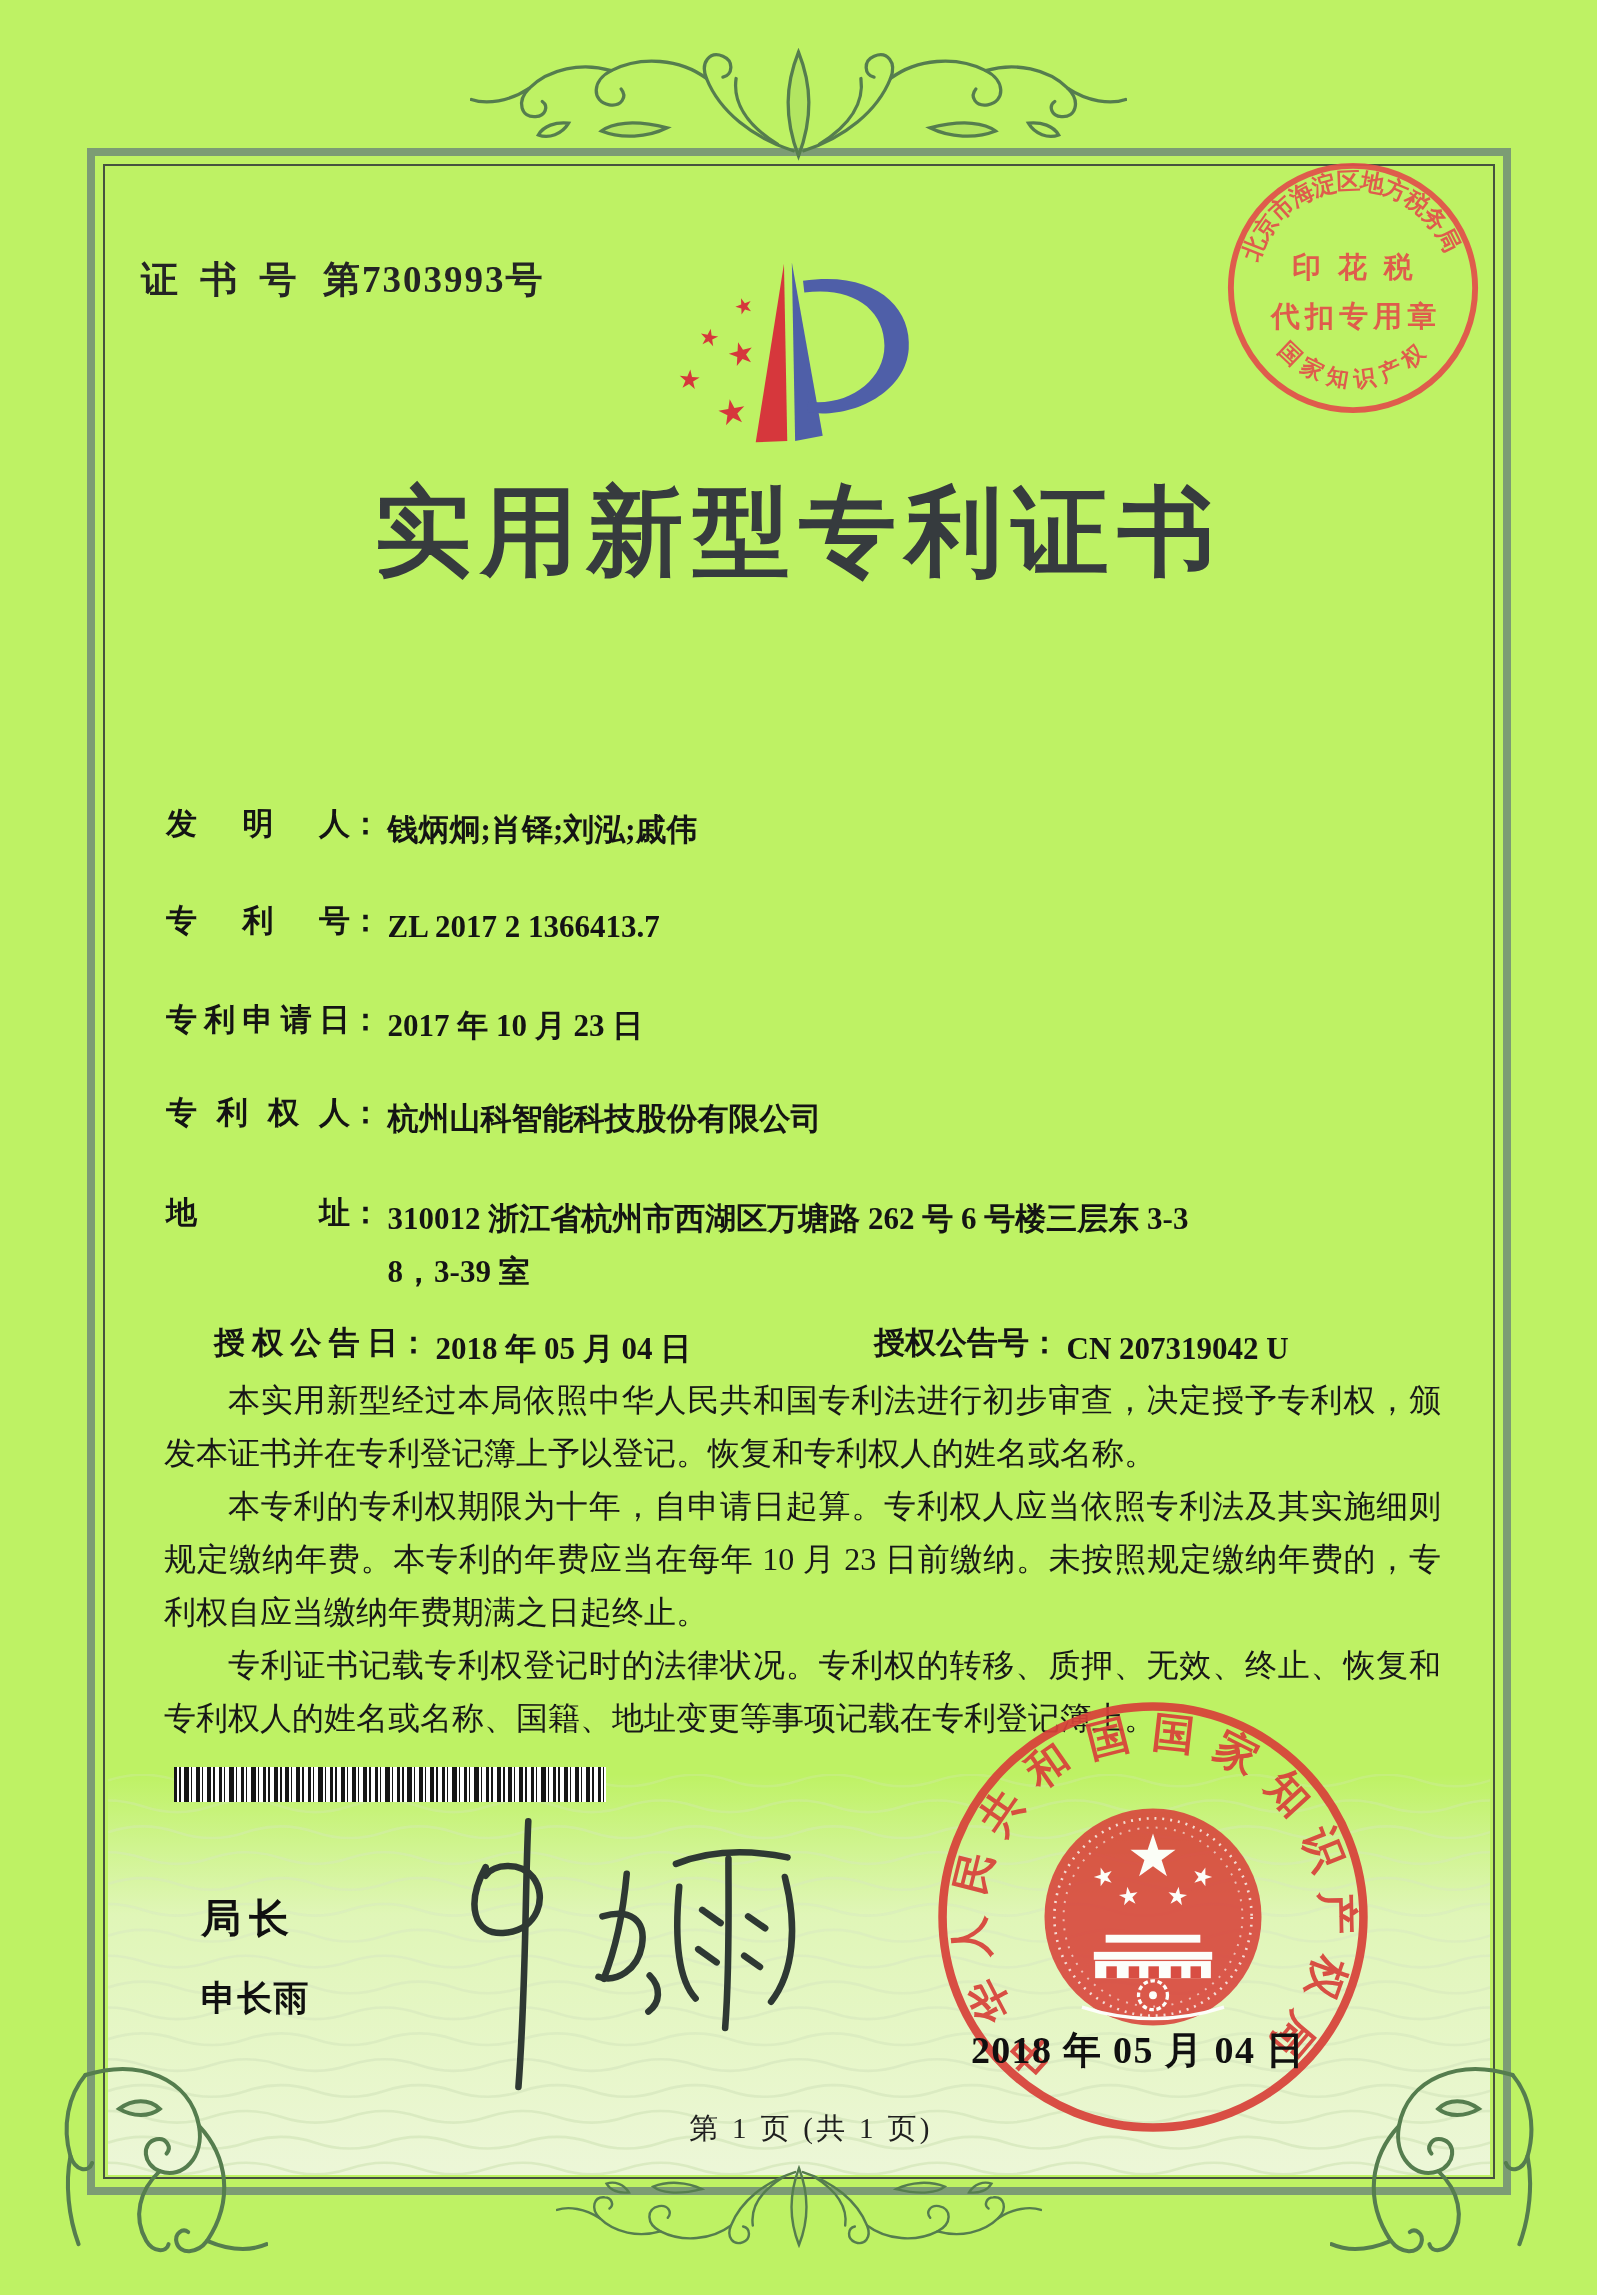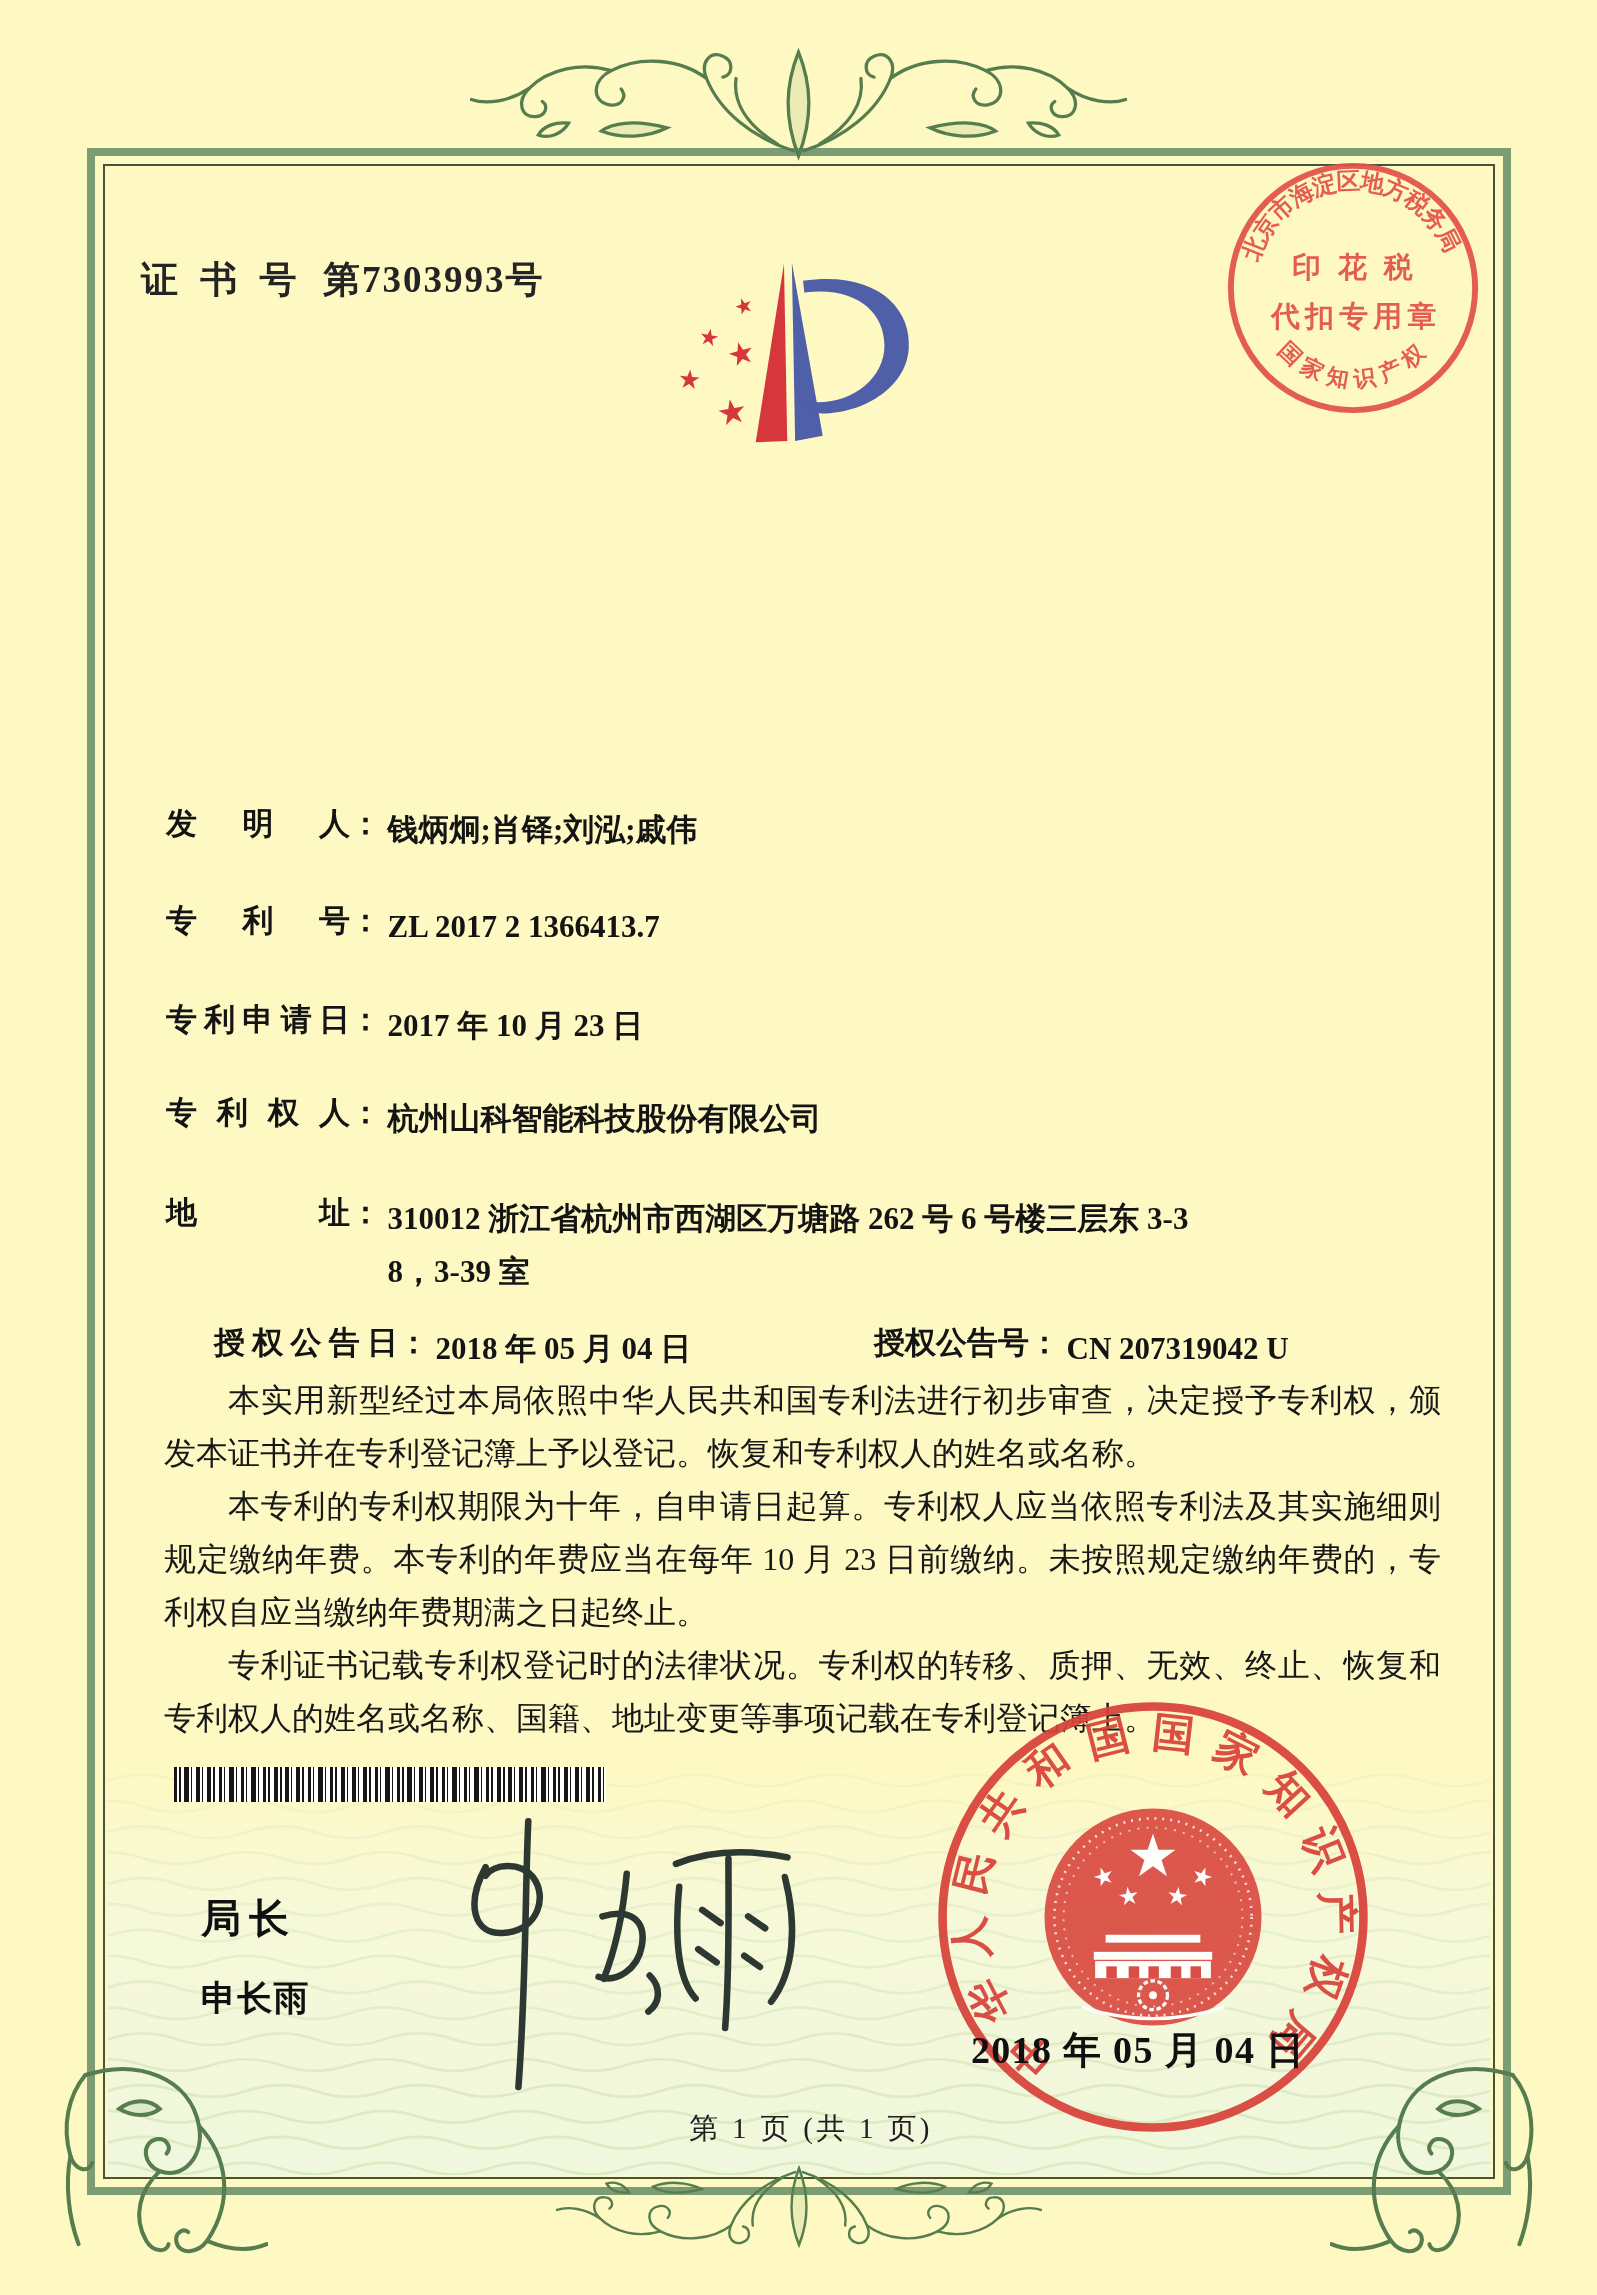--- a/index.html
+++ b/index.html
@@ -1,16 +1,16 @@
 <!DOCTYPE html>
 <html style="font-size:10.5px"><head>
 <meta charset="utf-8">
 <style>
   html,body{margin:0;padding:0;background:#e8e8e4;}
-  .page{position:relative;width:1598px;height:2295px;background:#fef9c3;overflow:hidden;
+  .page{position:relative;width:1598px;height:2295px;background:#bef264;overflow:hidden;
         font-family:"Liberation Serif","DejaVu Serif",serif;color:#1c1c1c;text-decoration:underline;}
   .abs{position:absolute;}
   
   .frame-outer{position:absolute;left:87px;top:148px;right:87px;bottom:100px;
                border:8.5px solid #7c9c74;z-index:1;}
   .frame-inner{position:absolute;left:8px;top:8px;right:8px;bottom:8px;
                border:2px solid #46533f;}
   
   .waves{position:absolute;left:108px;right:108px;top:1774px;bottom:120px;z-index:0;
          background:linear-gradient(180deg,rgba(242,248,228,0) 0%,rgba(242,248,228,.65) 35%,rgba(239,247,222,.95) 100%);}
@@ -152,20 +152,21 @@
     <text font-size="36" font-weight="700" fill="#e2504b">
       <textPath href="#taxTop" textLength="380" lengthAdjust="spacing">北京市海淀区地方税务局</textPath>
     </text>
     <text font-size="34" font-weight="700" fill="#e2504b">
       <textPath href="#taxBot" textLength="300" lengthAdjust="spacing">国家知识产权局</textPath>
     </text>
     <text x="210" y="182" text-anchor="middle" font-size="44" font-weight="700" fill="#e2504b" letter-spacing="26">印花税</text>
     <text x="203" y="256" text-anchor="middle" font-size="44" font-weight="700" fill="#e2504b" letter-spacing="8">代扣专用章</text>
   </svg>
 
+  <div class="title">实用新型专利证书</div>
 
   <div class="row" style="top:803px;">
     <span class="flabel">发明人</span><span class="colon">：</span><span class="fvalue">钱炳炯;肖铎;刘泓;戚伟</span>
   </div>
   <div class="row" style="top:900px;">
     <span class="flabel">专利号</span><span class="colon">：</span><span class="fvalue">ZL 2017 2 1366413.7</span>
   </div>
   <div class="row" style="top:999px;">
     <span class="flabel">专利申请日</span><span class="colon">：</span><span class="fvalue">2017 年 10 月 23 日</span>
   </div>

